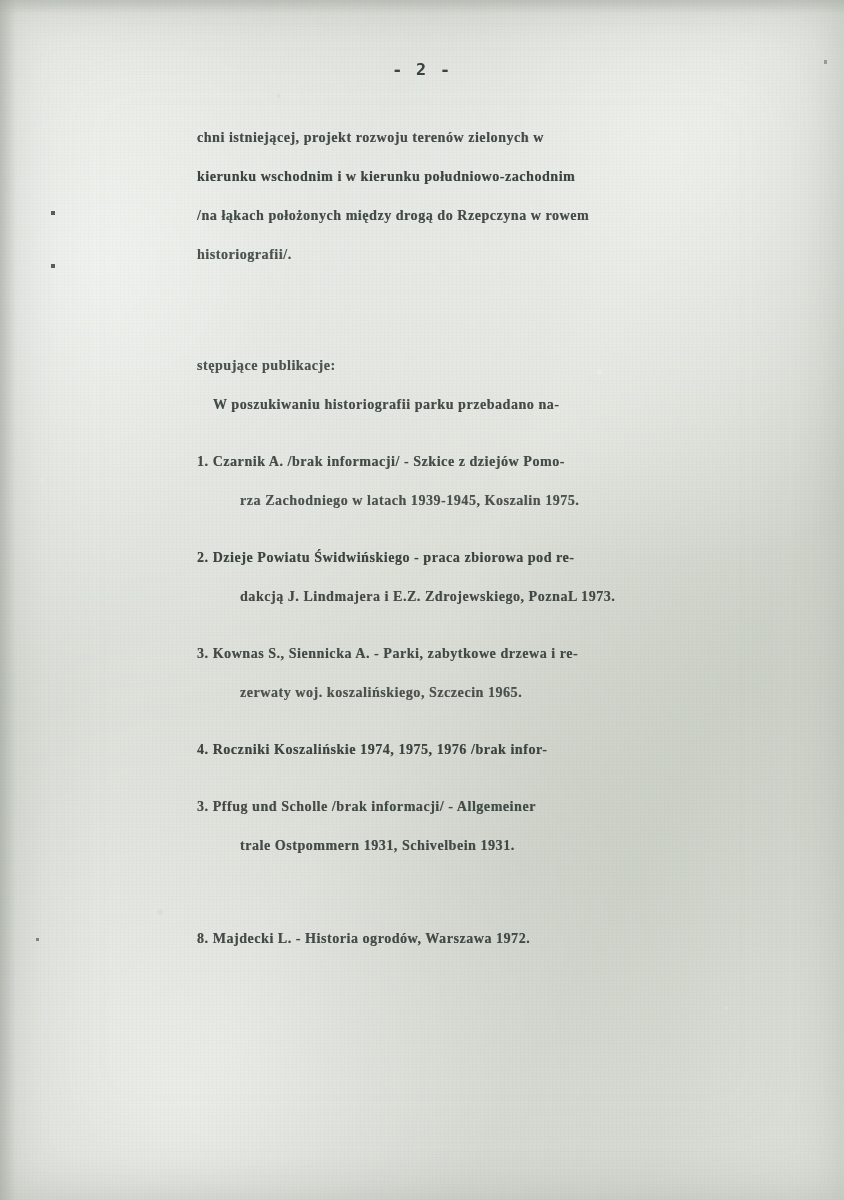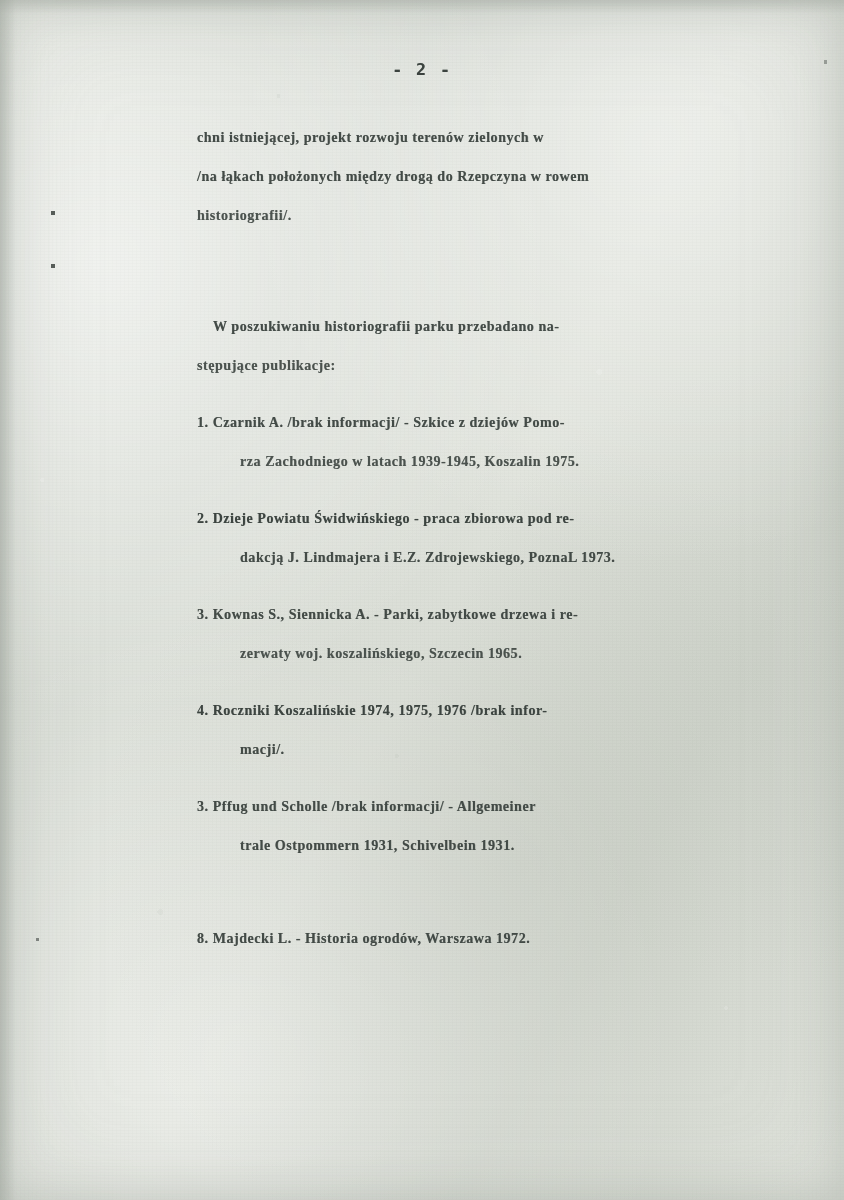--- a/index.html
+++ b/index.html
@@ -157,32 +157,33 @@
   <div class="speck" style="left:824px; top:60px; width:3px; height:4px; opacity:.45;"></div>
 
   <div class="typed">
 
     <div class="folio">- 2 -</div>
 
     <div class="body-block">
 
       <div class="para">
         <div class="ln f1">chni istniejącej, projekt rozwoju terenów zielonych w</div>
+        <div class="ln f3">kierunku wschodnim i w kierunku południowo-zachodnim</div>
         <div class="ln f1">/na łąkach położonych między drogą do Rzepczyna w rowem</div>
         <div class="ln f2">historiografii/.</div>
       </div>
 
       <div class="gap-head"></div>
 
 
       <div class="gap-head"></div>
 
       <div class="para">
+        <div class="ln f2">stępujące publikacje:</div>
         <div class="ln f1">    W poszukiwaniu historiografii parku przebadano na-</div>
-        <div class="ln f2">stępujące publikacje:</div>
       </div>
 
       <div class="gap-item"></div>
 
       <div class="para">
         <div class="ln f1">1. Czarnik A. /brak informacji/ - Szkice z dziejów Pomo-</div>
         <div class="ln f2 indent-1">rza Zachodniego w latach 1939-1945, Koszalin 1975.</div>
       </div>
       <div class="gap-item"></div>
 
@@ -193,21 +194,20 @@
       <div class="gap-item"></div>
 
       <div class="para">
         <div class="ln f1">3. Kownas S., Siennicka A. - Parki, zabytkowe drzewa i re-</div>
         <div class="ln f2 indent-1">zerwaty woj. koszalińskiego, Szczecin 1965.</div>
       </div>
       <div class="gap-item"></div>
 
       <div class="para">
         <div class="ln f3">4. Roczniki Koszalińskie 1974, 1975, 1976 /brak infor-</div>
-        <div class="ln f1 indent-1">macji/.</div>
       </div>
       <div class="gap-item"></div>
 
       <div class="para">
         <div class="ln f1">3. Pffug und Scholle /brak informacji/ - Allgemeiner</div>
         <div class="ln f1 indent-1">trale Ostpommern 1931, Schivelbein 1931.</div>
       </div>
       <div class="gap-item"></div>
 
       <div class="gap-item"></div>

